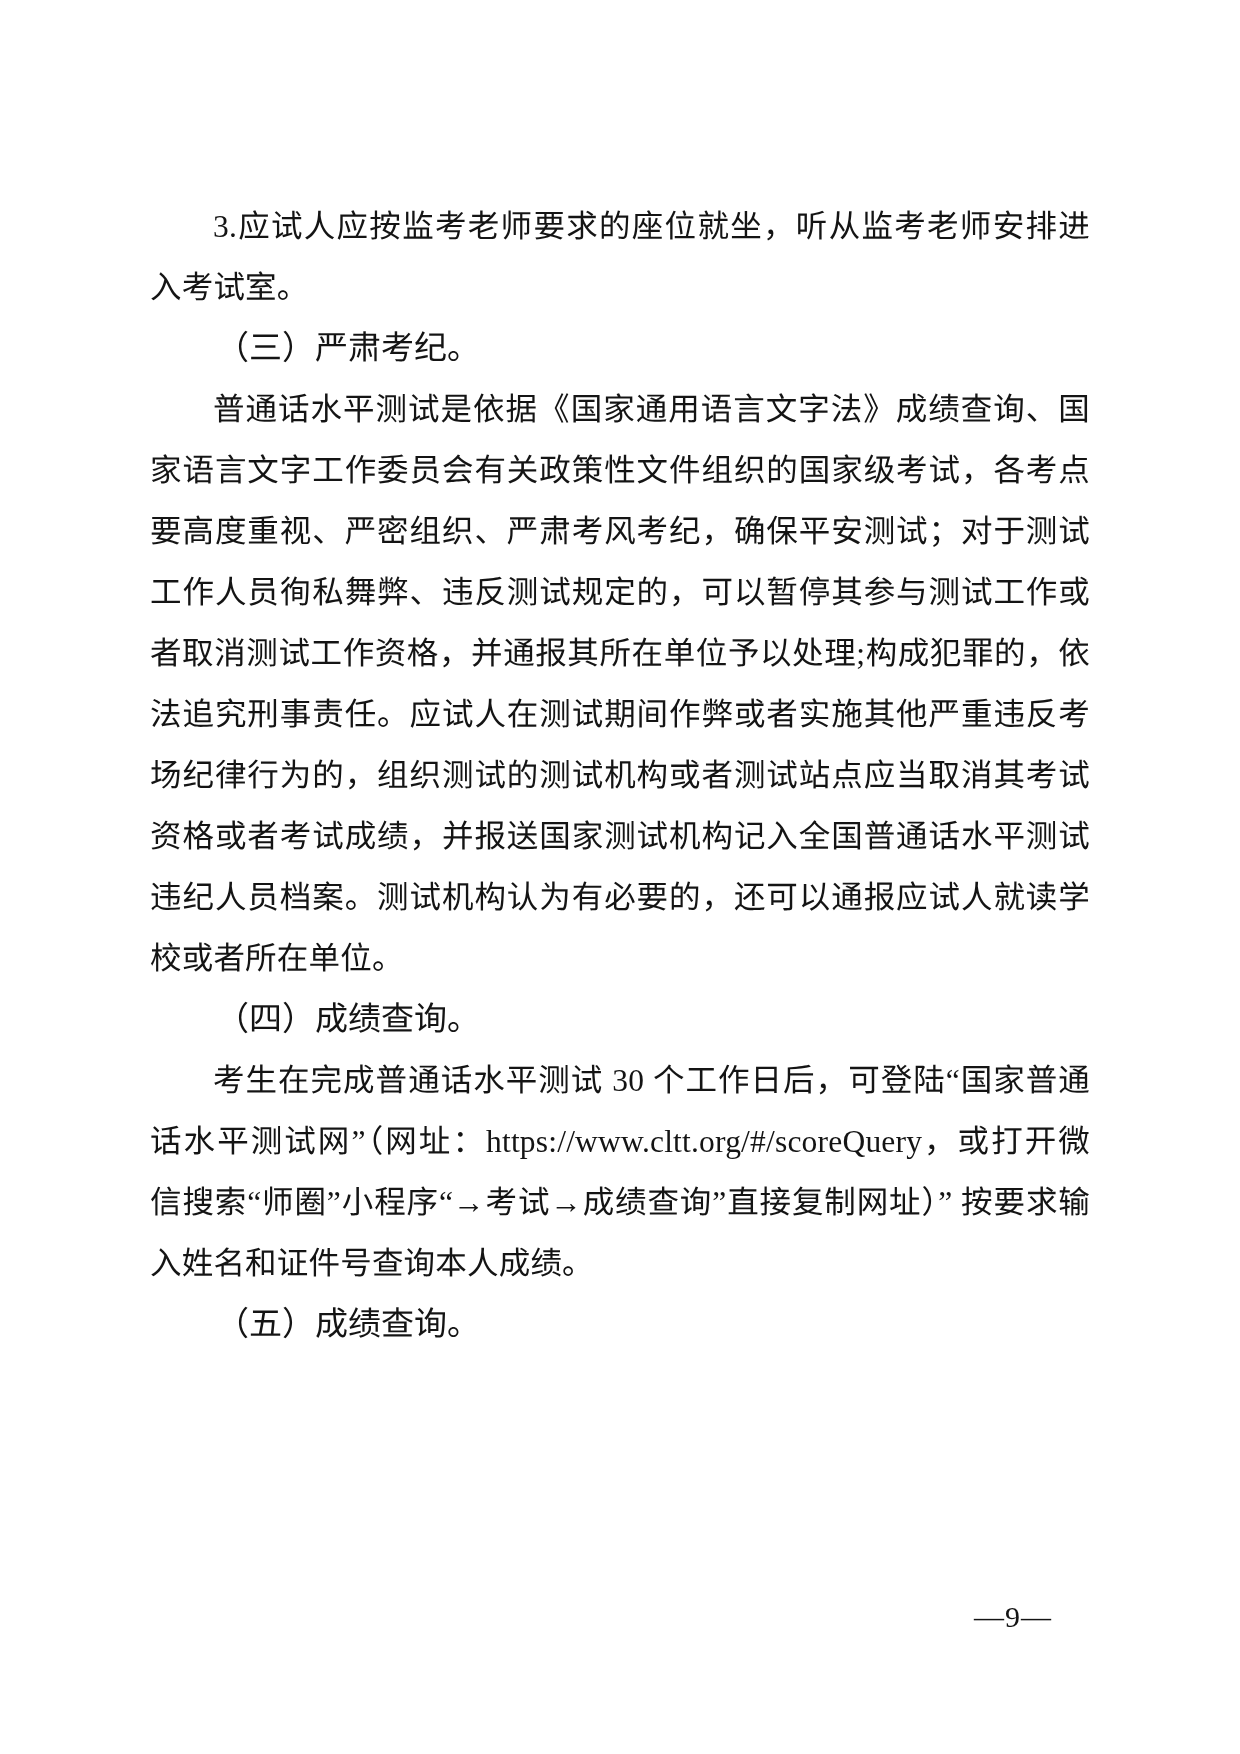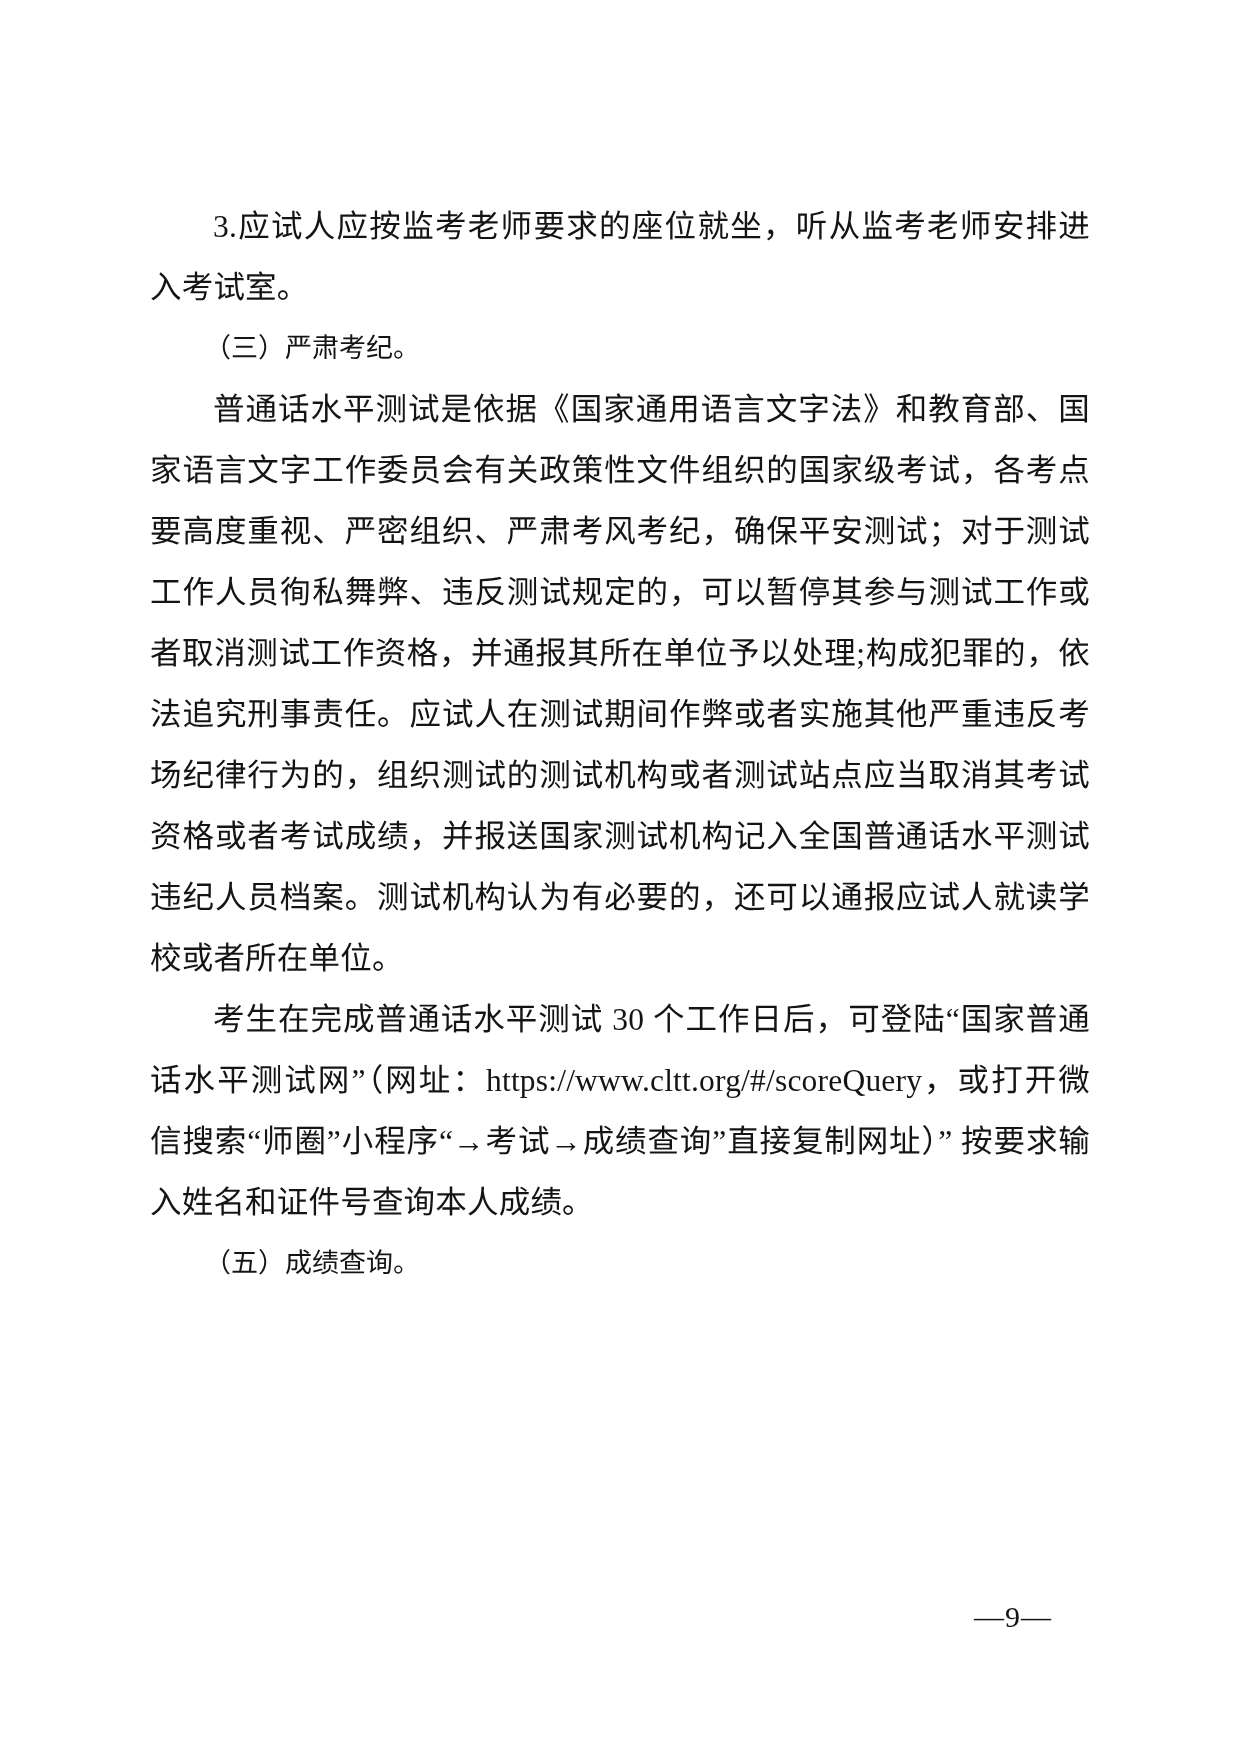--- a/index.html
+++ b/index.html
@@ -49,21 +49,21 @@
     text-align: justify;
     text-justify: inter-ideograph;
     text-indent: 2em;
     margin: 0;
     word-break: break-all;
     color: #0b0b0b;
   }
 
   
   .subhead {
-    font-size: 27px;
+    font-size: 33px;
     line-height: 61px;
     text-indent: 2em;
     margin: 0;
     color: #141414;
   }
 
   .page-number {
     position: absolute;
     left: 0;
     right: 96px;
@@ -80,22 +80,23 @@
 
 <div class="page">
 
   <div class="content">
 
     <p class="para">3.应试人应按监考老师要求的座位就坐，听从监考老师安排进入考试室。</p>
 
 
     <p class="subhead">（三）严肃考纪。</p>
 
-    <p class="para">普通话水平测试是依据《国家通用语言文字法》和教育部、国家语言文字工作委员会有关政策性文件组织的国家级考试，各考点要高度重视、严密组织、严肃考风考纪，确保平安测试；对于测试工作人员徇私舞弊、违反测试规定的，可以暂停其参与测试工作或者取消测试工作资格，并通报其所在单位予以处理;构成犯罪的，依法追究刑事责任。应试人在测试期间作弊或者实施其他严重违反考场纪律行为的，组织测试的测试机构或者测试站点应当取消其考试资格或者考试成绩，并报送国家测试机构记入全国普通话水平测试违纪人员档案。测试机构认为有必要的，还可以通报应试人就读学校或者所在单位。</p>
+    <p class="para">普通话水平测试是依据《国家通用语言文字法》成绩查询、国家语言文字工作委员会有关政策性文件组织的国家级考试，各考点要高度重视、严密组织、严肃考风考纪，确保平安测试；对于测试工作人员徇私舞弊、违反测试规定的，可以暂停其参与测试工作或者取消测试工作资格，并通报其所在单位予以处理;构成犯罪的，依法追究刑事责任。应试人在测试期间作弊或者实施其他严重违反考场纪律行为的，组织测试的测试机构或者测试站点应当取消其考试资格或者考试成绩，并报送国家测试机构记入全国普通话水平测试违纪人员档案。测试机构认为有必要的，还可以通报应试人就读学校或者所在单位。</p>
 
+    <p class="subhead">（四）成绩查询。</p>
 
     <p class="para">考生在完成普通话水平测试 30 个工作日后，可登陆“国家普通话水平测试网”（网址：https://www.cltt.org/#/scoreQuery，或打开微信搜索“师圈”小程序“→考试→成绩查询”直接复制网址）” 按要求输入姓名和证件号查询本人成绩。</p>
 
     <p class="subhead">（五）成绩查询。</p>
 
   </div>
 
   <div class="page-number">—9—</div>
 
 </div>

